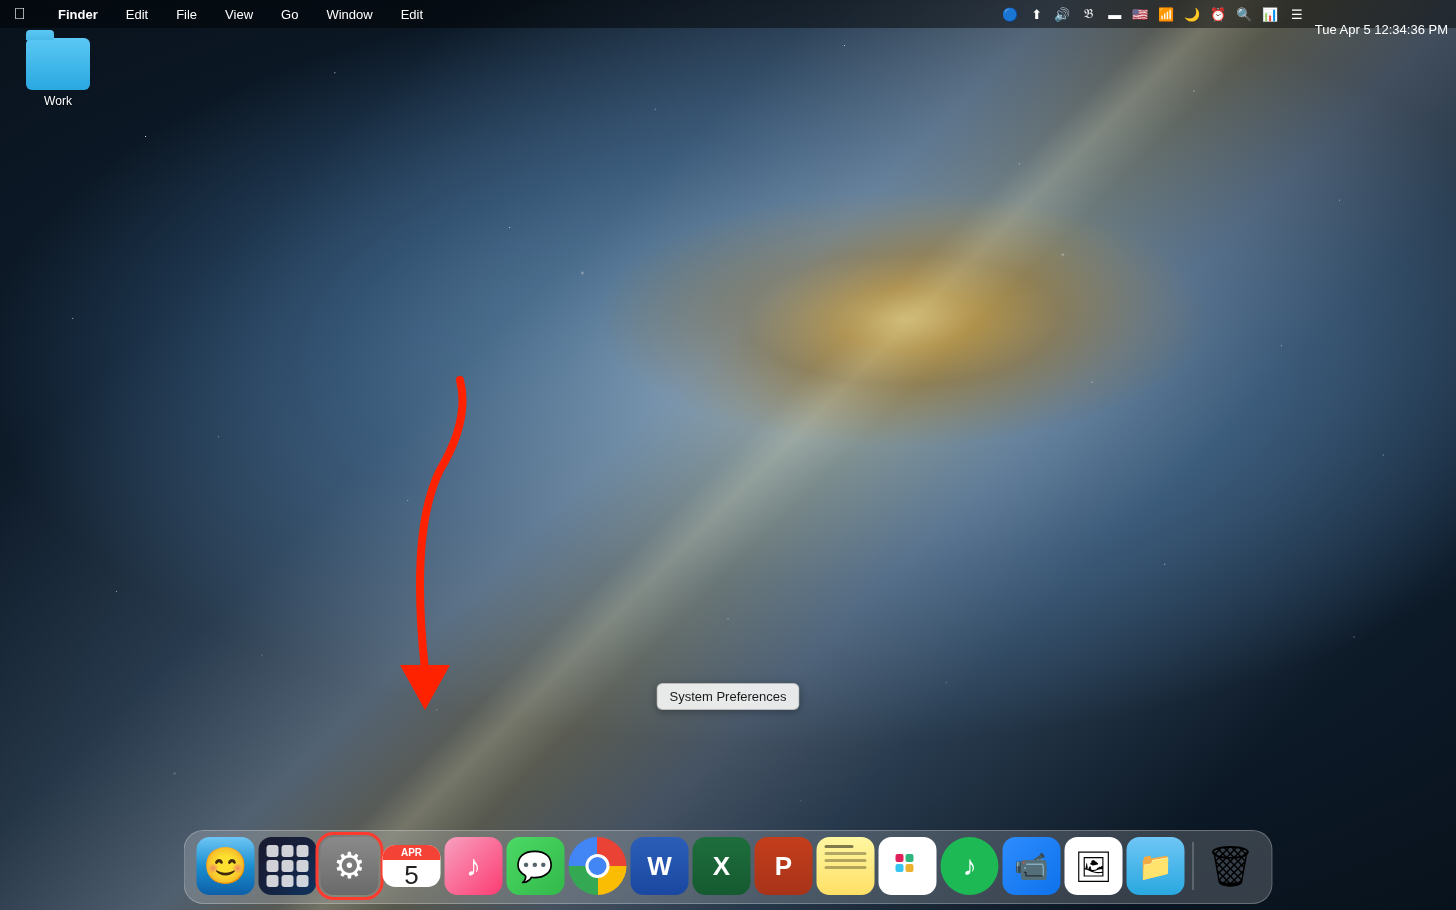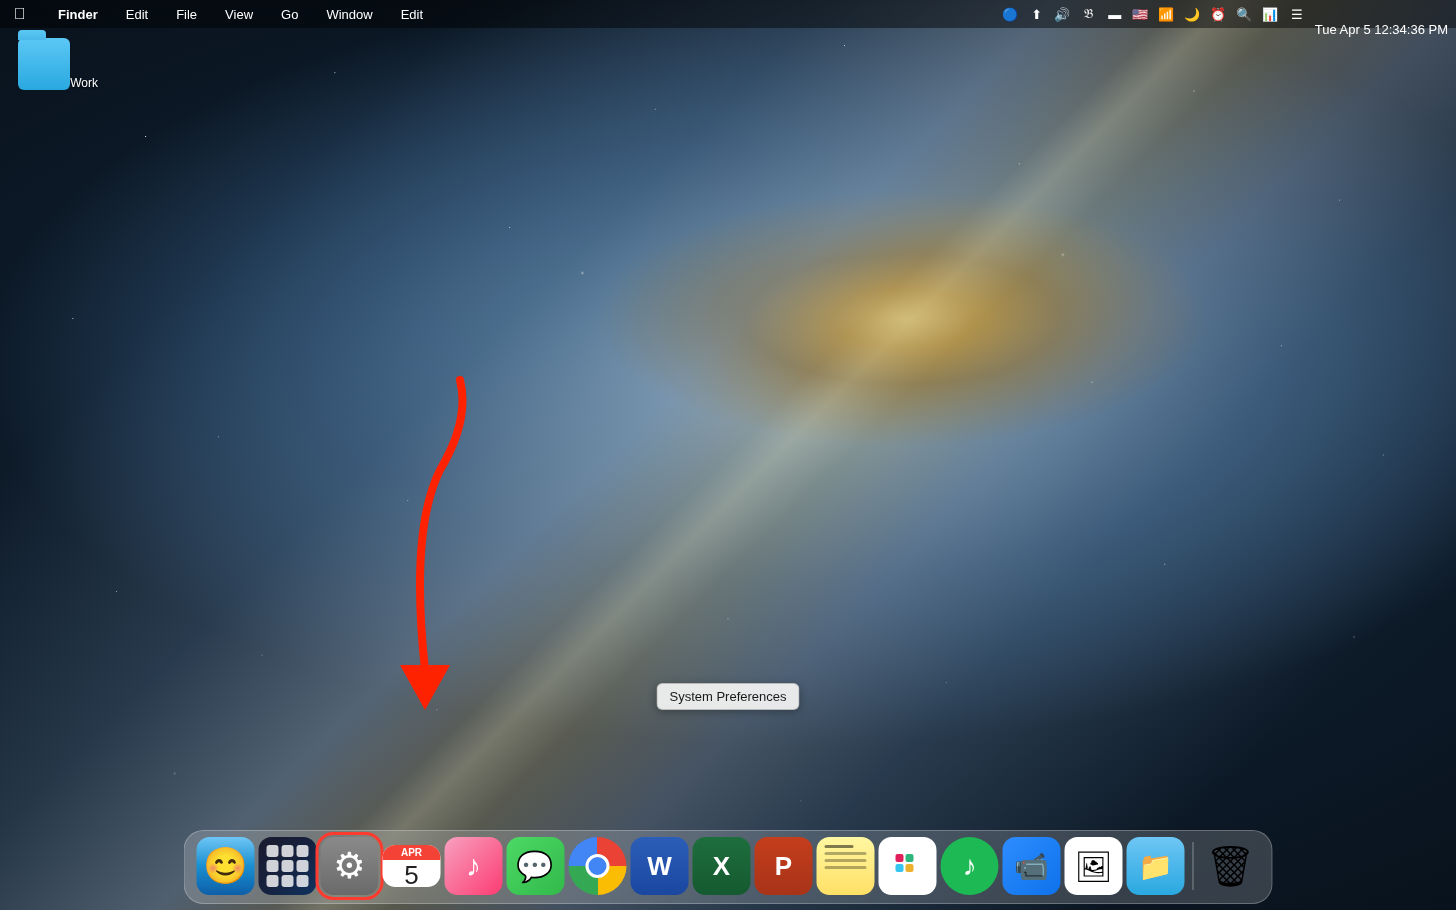--- a/index.html
+++ b/index.html
@@ -129,21 +129,22 @@
       margin-top: 31px;
     }
 
     
     .desktop-folder {
       position: absolute;
       top: 38px;
       left: 18px;
       width: 80px;
       display: flex;
-      align-items: flex-end;
+      flex-direction: column;
+      align-items: center;
       cursor: pointer;
     }
 
     .folder-icon {
       width: 64px;
       height: 52px;
       background: linear-gradient(180deg, #5bc8f5 0%, #29a8e0 100%);
       border-radius: 6px;
       position: relative;
     }

